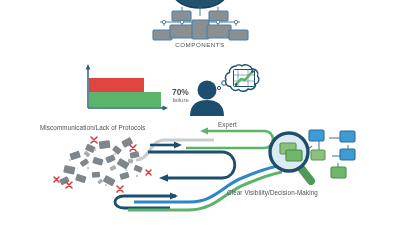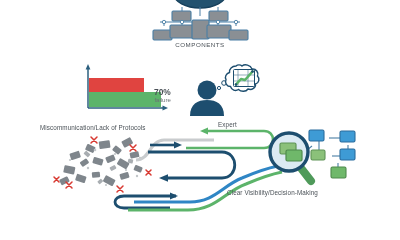--- a/index.html
+++ b/index.html
@@ -15,21 +15,21 @@
     position:absolute;
     color:#3b4044;
     font-family:"Liberation Sans","DejaVu Sans",sans-serif;
     white-space:nowrap;
     letter-spacing:.1px;
   }
   #lbl-components{left:200px;top:41px;transform:translateX(-50%);font-size:6.2px;letter-spacing:.5px;color:#4a5157;}
   #lbl-miscomm{left:40px;top:124px;font-size:6.3px;color:#4a5157;}
   #lbl-expert{left:218px;top:121px;font-size:6.3px;color:#4a5157;}
   #lbl-clear{left:227px;top:189px;font-size:6.3px;color:#4a5157;}
-  #pct-wrap{position:absolute;left:154px;top:88px;text-align:right;line-height:1;}
+  #pct-wrap{position:absolute;left:172px;top:88px;text-align:right;line-height:1;}
   #pct-value{font-size:8.4px;font-weight:bold;color:#4a5157;display:block;}
   #pct-caption{font-size:6px;color:#6a7176;display:block;margin-top:1px;}
 </style>
 </head>
 <body>
 
 <div id="stage">
 
   <svg class="layer" viewBox="0 0 400 225">
 

